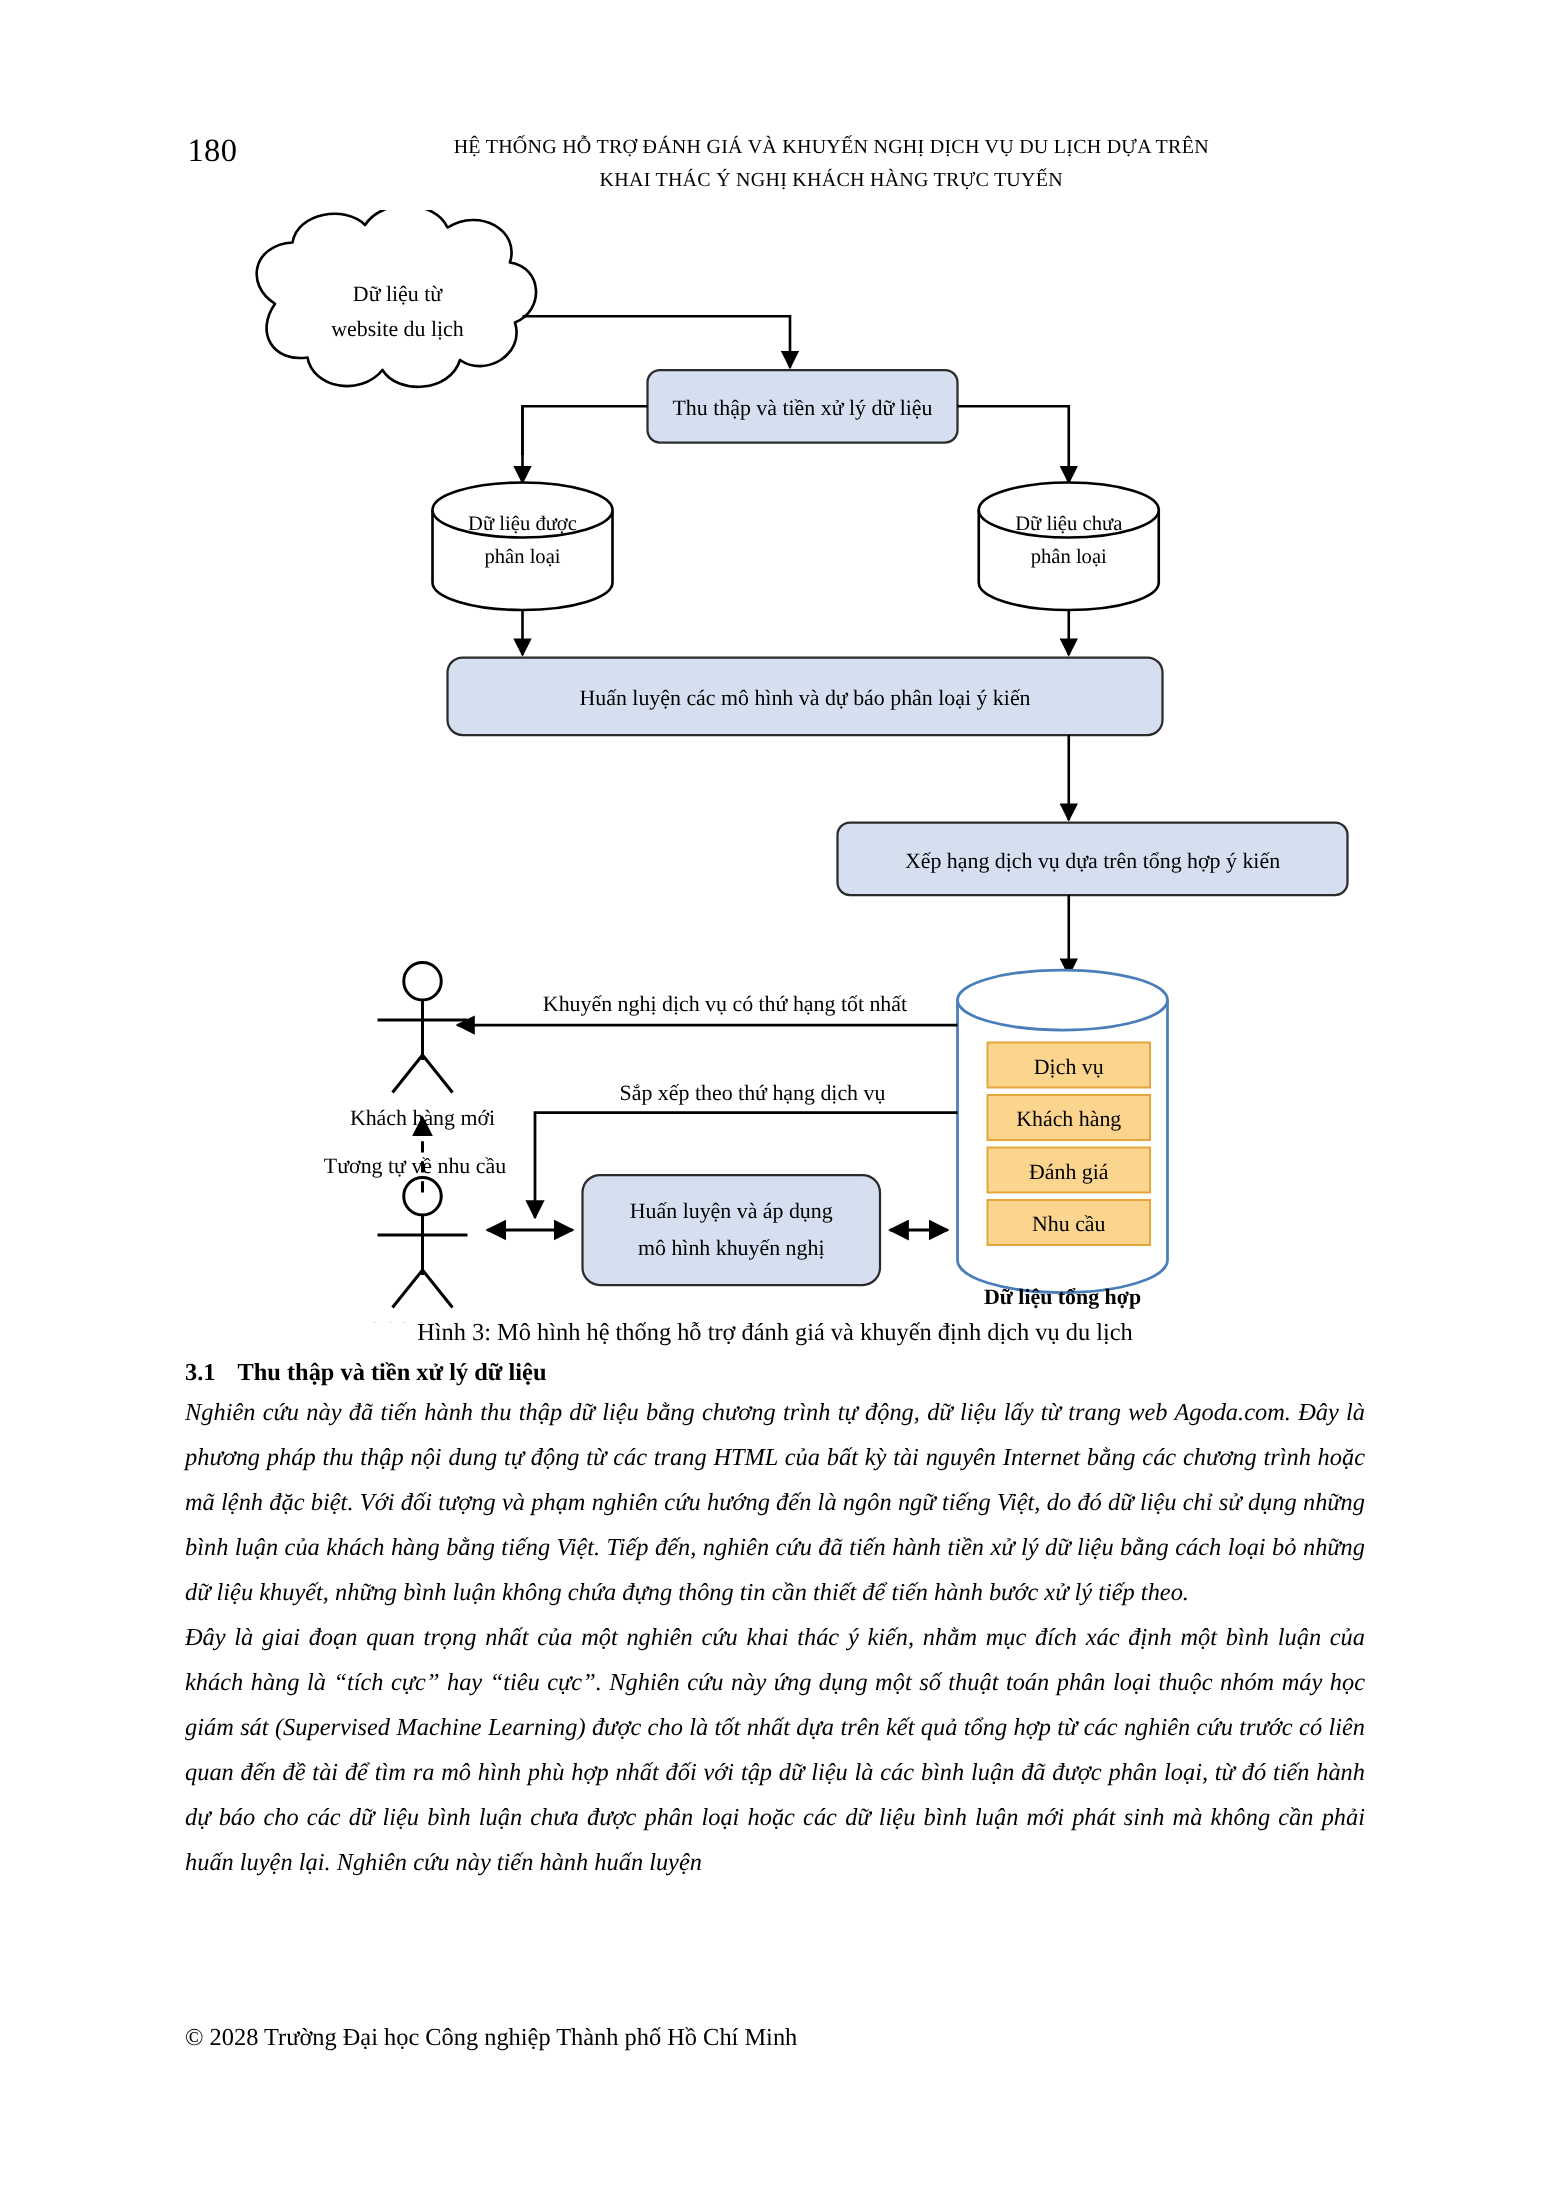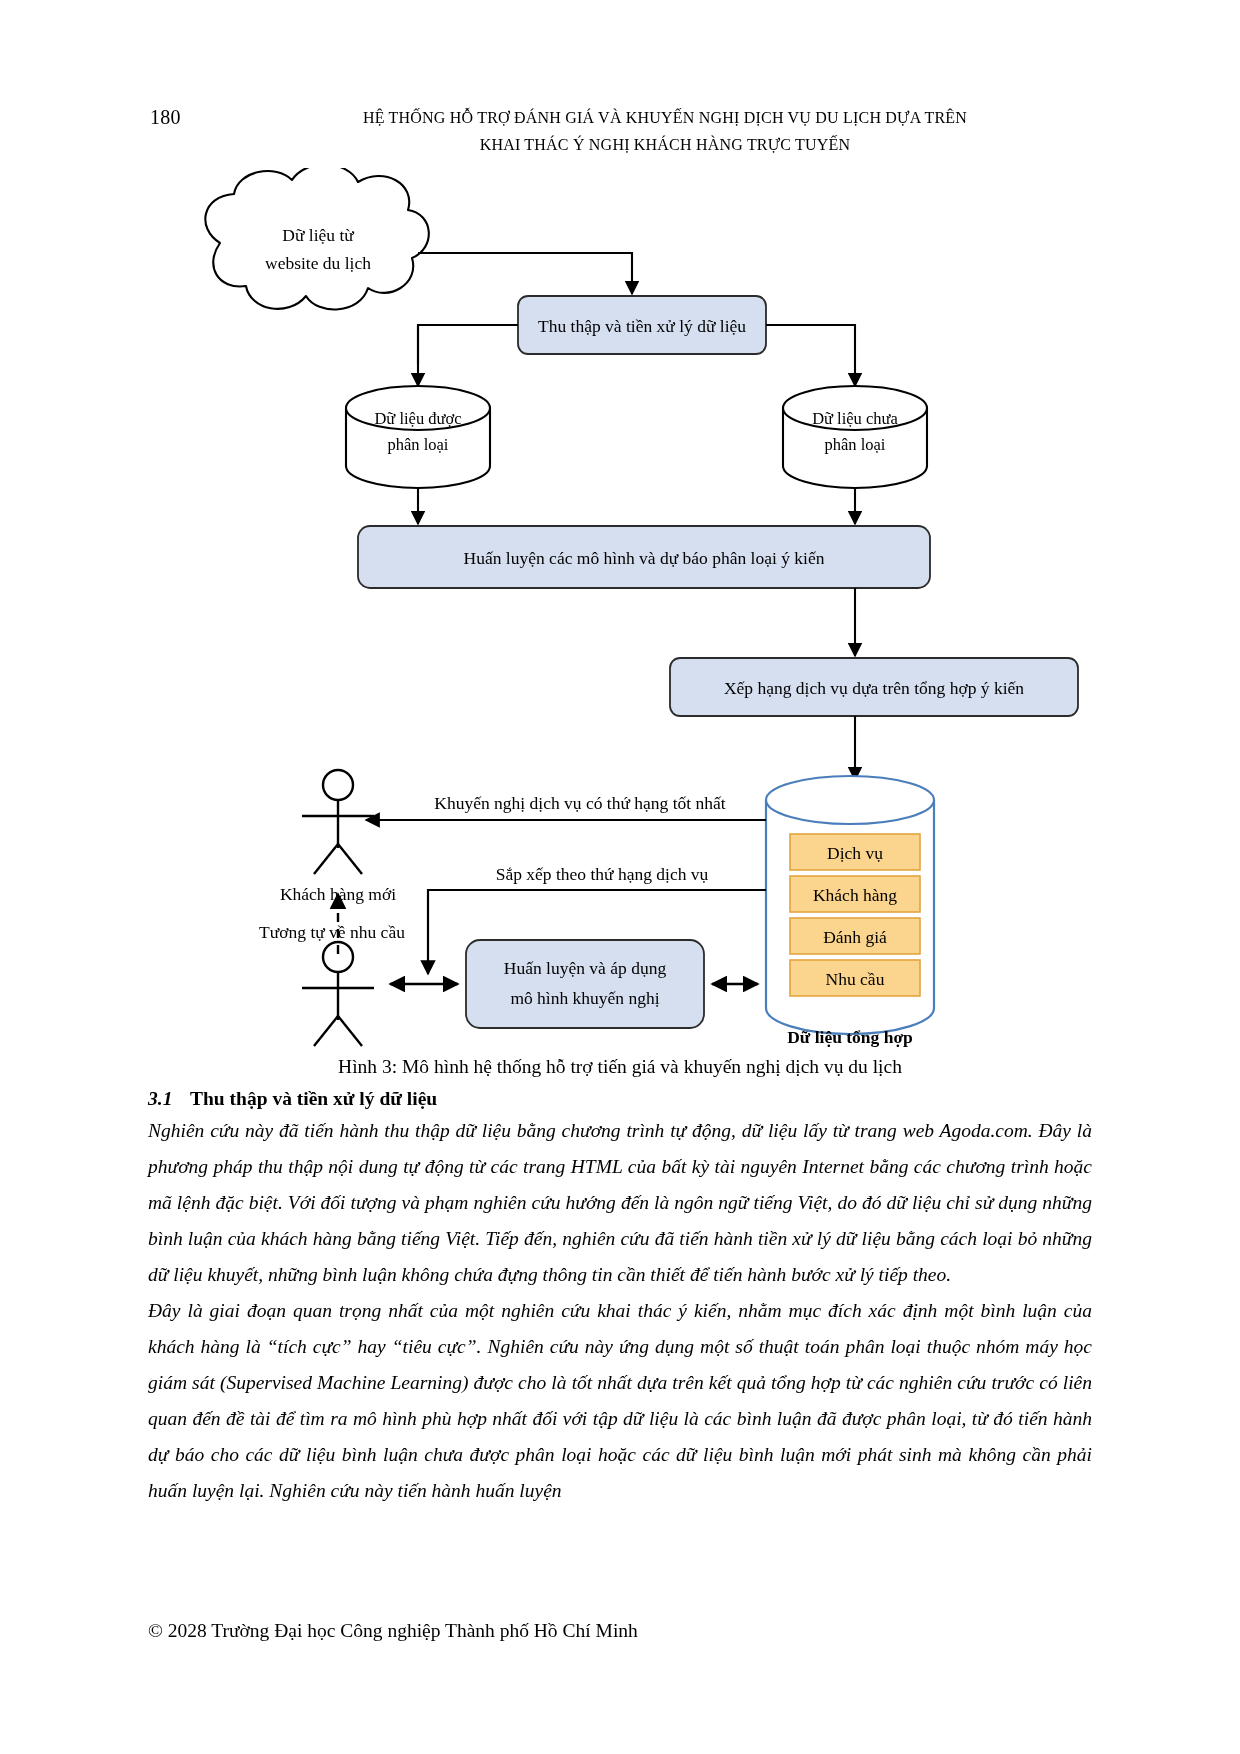--- a/index.html
+++ b/index.html
@@ -28,21 +28,21 @@
     position: absolute;
     left: 150px;
     top: 104px;
     width: 940px;
     height: 56px;
   }
   .runhead-page {
     position: absolute;
     left: 0;
     top: 2px;
-    font-size: 20px;
+    font-size: 26px;
     letter-spacing: .3px;
   }
   .runhead-title {
     position: absolute;
     left: 90px;
     top: 0;
     width: 850px;
     text-align: center;
     font-size: 16px;
     line-height: 27px;
@@ -75,21 +75,21 @@
     left: 148px;
     top: 1082px;
     width: 944px;
   }
   .sec-head {
     font-size: 19.5px;
     font-weight: bold;
     margin: 4px 0 1px 0;
     line-height: 26px;
   }
-  .sec-head .num { display: inline-block; min-width: 42px; font-style: italic; }
+  .sec-head .num { display: inline-block; min-width: 42px; }
   p.para {
     margin: 0;
     font-size: 19.5px;
     line-height: 36px;
     text-align: justify;
     text-justify: inter-word;
     font-style: italic;
   }
   .footer {
     position: absolute;
@@ -271,21 +271,21 @@
         <path d="M 240 816 L 308 816" fill="none" stroke="#000" stroke-width="2.4" marker-start="url(#ah)" marker-end="url(#ah)"></path>
       </g>
 
       <g>
         <path d="M 562 816 L 608 816" fill="none" stroke="#000" stroke-width="2.4" marker-start="url(#ah)" marker-end="url(#ah)"></path>
       </g>
 
     </svg>
   </div>
 
-  <div class="fig-caption">Hình 3: Mô hình hệ thống hỗ trợ tiến giá và khuyến nghị dịch vụ du lịch</div>
+  <div class="fig-caption">Hình 3: Mô hình hệ thống hỗ trợ đánh giá và khuyến định dịch vụ du lịch</div>
 
   <div class="body-col">
 
     <div class="sec-head">
       <span class="num">3.1</span><span>Thu thập và tiền xử lý dữ liệu</span>
     </div>
     <p class="para">Nghiên cứu này đã tiến hành thu thập dữ liệu bằng chương trình tự động, dữ liệu lấy từ trang web Agoda.com. Đây là phương pháp thu thập nội dung tự động từ các trang HTML của bất kỳ tài nguyên Internet bằng các chương trình hoặc mã lệnh đặc biệt. Với đối tượng và phạm nghiên cứu hướng đến là ngôn ngữ tiếng Việt, do đó dữ liệu chỉ sử dụng những bình luận của khách hàng bằng tiếng Việt. Tiếp đến, nghiên cứu đã tiến hành tiền xử lý dữ liệu bằng cách loại bỏ những dữ liệu khuyết, những bình luận không chứa đựng thông tin cần thiết để tiến hành bước xử lý tiếp theo.</p>
 
     <p class="para">Đây là giai đoạn quan trọng nhất của một nghiên cứu khai thác ý kiến, nhằm mục đích xác định một bình luận của khách hàng là “tích cực” hay “tiêu cực”. Nghiên cứu này ứng dụng một số thuật toán phân loại thuộc nhóm máy học giám sát (Supervised Machine Learning) được cho là tốt nhất dựa trên kết quả tổng hợp từ các nghiên cứu trước có liên quan đến đề tài để tìm ra mô hình phù hợp nhất đối với tập dữ liệu là các bình luận đã được phân loại, từ đó tiến hành dự báo cho các dữ liệu bình luận chưa được phân loại hoặc các dữ liệu bình luận mới phát sinh mà không cần phải huấn luyện lại. Nghiên cứu này tiến hành huấn luyện</p>
 

